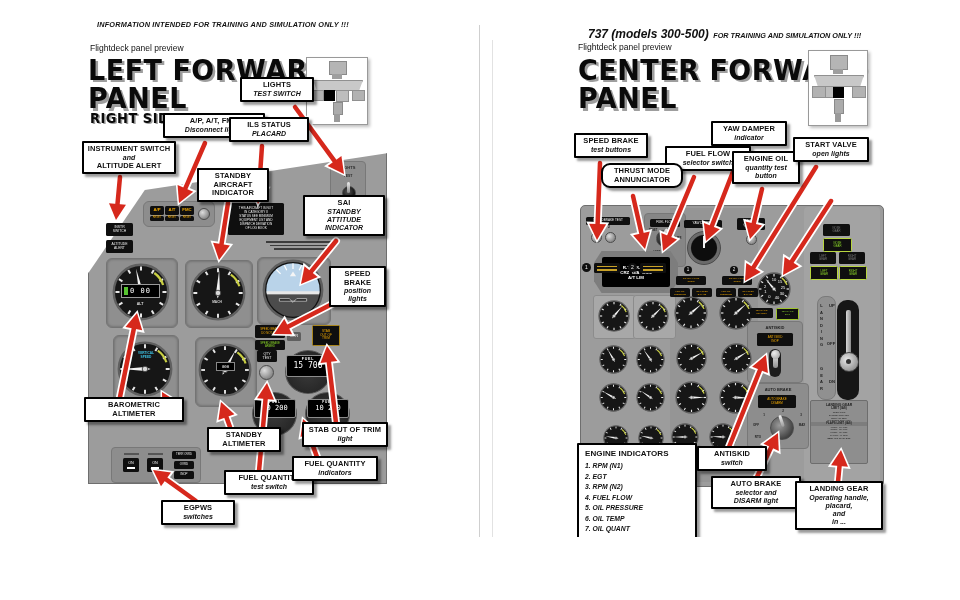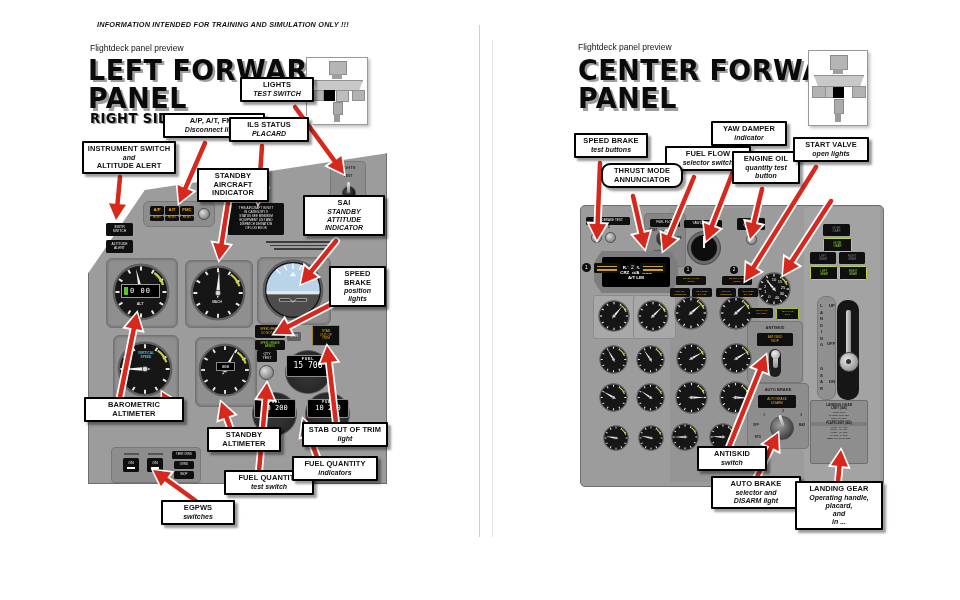--- a/index.html
+++ b/index.html
@@ -207,20 +207,24 @@
   <div class="abs" style="left:88px;top:552px;width:148px;height:1.5px;background:#111"></div>
   <svg class="abs" width="46" height="18" viewBox="0 0 46 18" style="left:152px;top:542px;z-index:2">
     <path d="M1 9 L25 6.5 L33 0.5 L31.5 6.8 L44 9 L31.5 11.2 L33 17.5 L25 11.5 Z" fill="#111"></path>
   </svg>
   <div class="abs" style="left:88px;top:556px;font-size:6.5px;font-weight:700;font-style:italic">www.utem.com</div>
   <div class="abs" style="left:231px;top:537px;font-size:15px;color:#2b2b2b">page 19</div>
 
   <div class="abs" style="left:479px;top:25px;width:1px;height:560px;background:#cfcfcf"></div>
   <div class="abs" style="left:492px;top:40px;width:1px;height:520px;background:#e2e2e2"></div>
 
+  <div class="abs" style="left:588px;top:24px;white-space:nowrap">
+    <span style="font-size:12px;font-weight:700;font-style:italic">737 (models 300-500)</span>
+    <span style="font-size:7.3px;font-weight:700;font-style:italic">FOR TRAINING AND SIMULATION ONLY !!!</span>
+  </div>
   <div class="abs" style="left:578px;top:42px;font-size:8.5px">Flightdeck panel preview</div>
   <div class="abs title" style="left:578px;top:56px">
     <div>CENTER FORWARD</div>
     <div>PANEL</div>
   </div>
 
   <div class="abs" style="left:808px;top:50px;width:58px;height:74px;background:#fff;border:1px solid #999;box-shadow:2px 2px 3px rgba(0,0,0,.25);z-index:2">
     <div class="abs" style="left:21px;top:4px;width:16px;height:13px;background:#b5b5b5;border:1px solid #8a8a8a"></div>
     <div class="abs" style="left:24px;top:18px;width:10px;height:5px;background:#9f9f9f"></div>
     <div class="abs" style="left:5px;top:24px;width:48px;height:10px;background:#c8c8c8;border:1px solid #909090;clip-path:polygon(8% 100%,0 0,100% 0,92% 100%)"></div>
@@ -405,20 +409,33 @@
     <div style="font-size:2.2px">RETRACT 235K</div>
     <div style="font-size:2.2px">EXTENDED 320K/.82M</div>
     <div style="font-size:2.9px;font-weight:700;background:#7d7d7d">FLAPS LIMIT  (IAS)</div>
     <div class="pre" style="font-size:2.2px">1-230K   15-195K</div>
     <div class="pre" style="font-size:2.2px">2-230K   25-190K</div>
     <div class="pre" style="font-size:2.2px">5-225K   30-185K</div>
     <div class="pre" style="font-size:2.2px">10-210K  40-158K</div>
     <div style="font-size:2.4px;font-weight:700">230K ALT FLAP EXT</div>
   </div>
 
+  <div class="callout" style="left:577px;top:443px;width:104px;text-align:left;padding:4px 6px">
+    <span class="cb" style="font-size:8px">ENGINE INDICATORS</span>
+    <div id="eng-items" style="margin-top:3px">
+        <div style="font-size: 6.8px; font-weight: 700; font-style: italic; line-height: 1.55;">1. RPM (N1)</div>
+        <div style="font-size: 6.8px; font-weight: 700; font-style: italic; line-height: 1.55;">2. EGT</div>
+        <div style="font-size: 6.8px; font-weight: 700; font-style: italic; line-height: 1.55;">3. RPM (N2)</div>
+        <div style="font-size: 6.8px; font-weight: 700; font-style: italic; line-height: 1.55;">4. FUEL FLOW</div>
+        <div style="font-size: 6.8px; font-weight: 700; font-style: italic; line-height: 1.55;">5. OIL PRESSURE</div>
+        <div style="font-size: 6.8px; font-weight: 700; font-style: italic; line-height: 1.55;">6. OIL TEMP</div>
+        <div style="font-size: 6.8px; font-weight: 700; font-style: italic; line-height: 1.55;">7. OIL QUANT</div>
+        <div style="font-size: 6.8px; font-weight: 700; font-style: italic; line-height: 1.55;">8. VIBRATION</div>
+      </div>
+  </div>
 
   <div class="abs" style="left:671px;top:541px;font-size:15px;color:#2b2b2b">page 20</div>
   <div class="abs" style="left:714px;top:556px;width:174px;height:1px;background:#aaa"></div>
   <div class="abs" style="left:797px;top:541px;font-size:6px;font-weight:700">© Mike Ray 2011</div>
   <div class="abs" style="left:752px;top:551px;width:136px;height:1px;background:#444"></div>
   <div class="abs" style="left:750px;top:553px;font-size:7px;font-weight:700;font-style:italic">published by UNIVERSITY of TEMECULA</div>
 
   <svg id="arrows" width="960" height="600" style="position:absolute;left:0;top:0;z-index:4;pointer-events:none">
       <g>
         <line x1="295" y1="107" x2="336.3258581697894" y2="163.5067856607324" stroke="#fff" stroke-width="8" stroke-linecap="round"></line>

